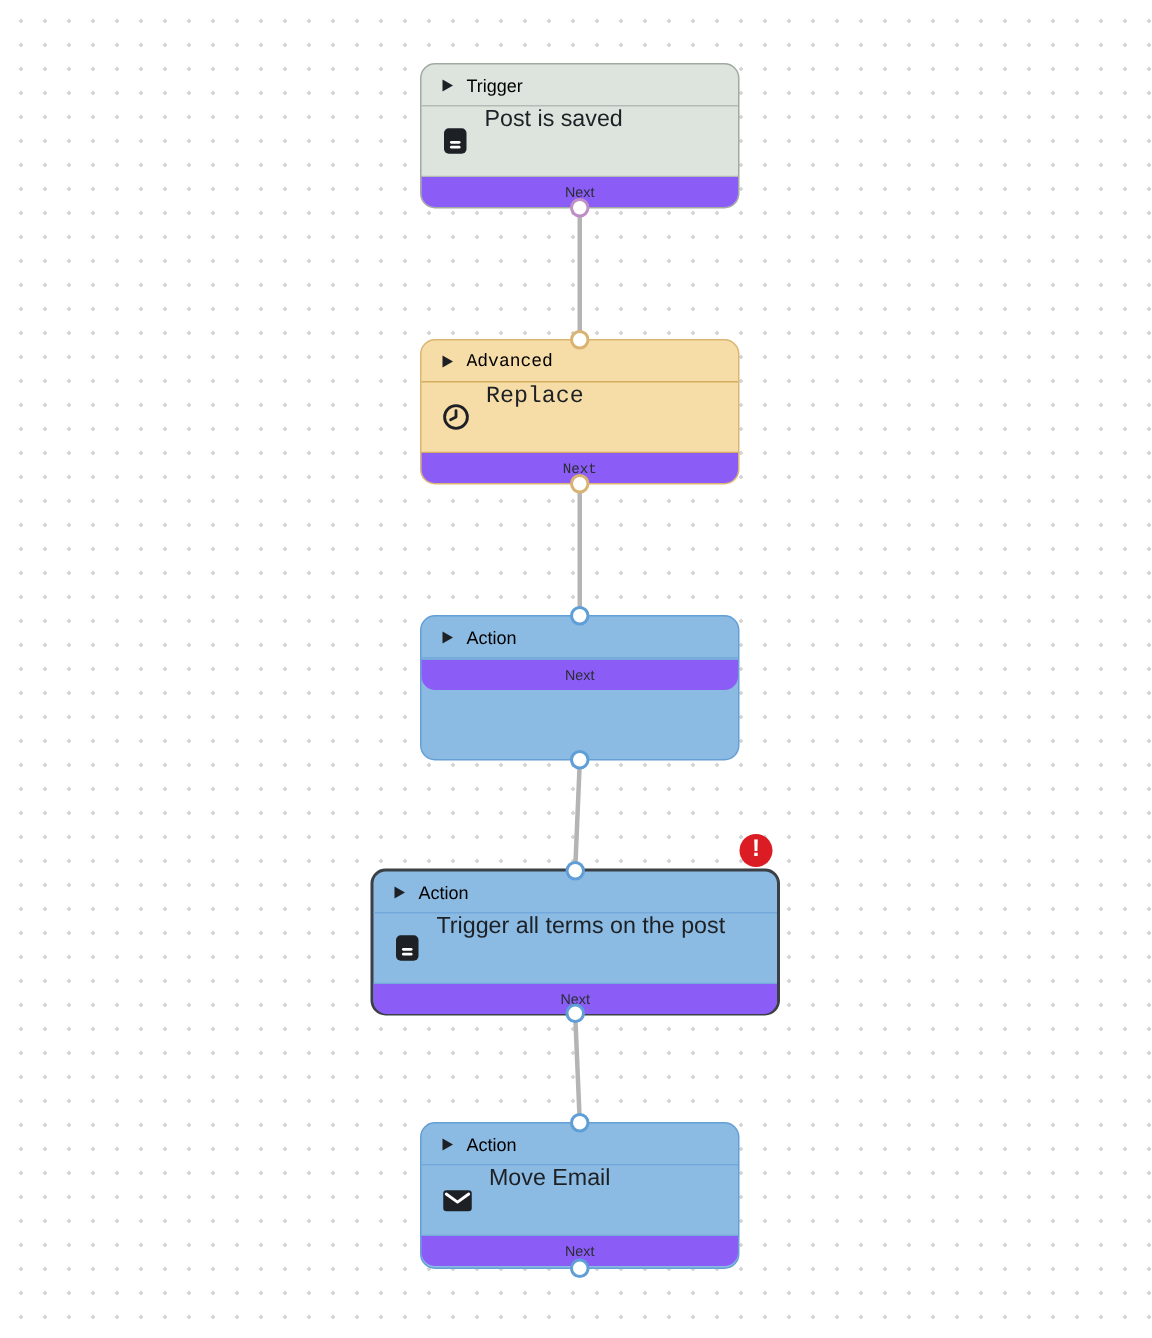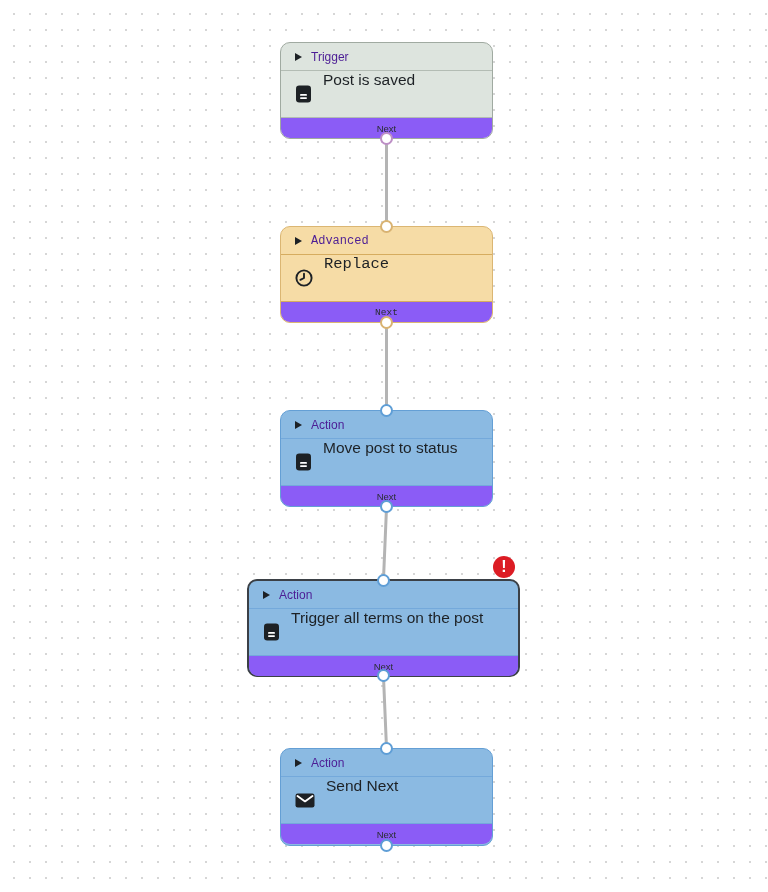--- a/index.html
+++ b/index.html
@@ -40,21 +40,21 @@
   .node.selected { border-width: 2px; border-color: var(--border, #3b4046); }
   .node-header {
     display: flex;
     align-items: center;
     gap: 9px;
     height: 27px;
     padding: 0 14px;
     border-bottom: 1px solid var(--sep, #aaa);
     font-size: 12px;
     font-weight: 500;
-    color: #4c1d95;
+    color: #000000;
   }
   .play-tri {
     width: 0; height: 0;
     border-top: 4.5px solid transparent;
     border-bottom: 4.5px solid transparent;
     border-left: 7px solid #1d2125;
     flex: 0 0 auto;
   }
   .node-body {
     display: flex;
@@ -169,53 +169,43 @@
     </div>
     <span class="port port-top"></span>
     <span class="port port-bottom"></span>
   </div>
 
   <div class="node" style="left: 280px; top: 410px; width: 213px; height: 97px; --fill: #8bbae2; --border: #649fd5; --sep: #74a9db; --port: #5f9ed6;">
     <div class="node-header">
       <span class="play-tri"></span>
       <span>Action</span>
     </div>
+    <div class="node-footer">
+      <span class="next-label">Next</span>
+    </div>
+    <span class="port port-top"></span>
+    <span class="port port-bottom"></span>
+  </div>
+
+  <div class="node selected" style="left: 247px; top: 579px; width: 273px; height: 98px; --fill: #8bbae2; --border: #3b4046; --sep: #74a9db; --port: #5f9ed6; --badge: #dc1c24;">
+    <span class="error-badge">
+      <span>!</span>
+    </span>
+    <div class="node-header">
+      <span class="play-tri"></span>
+      <span>Action</span>
+    </div>
     <div class="node-body">
       <span class="body-icon">
         <svg width="17" height="18" viewBox="0 0 17 18">
             <rect x="1" y="0.5" width="15" height="17" rx="3.2" fill="#1d2125"></rect>
             <rect x="5" y="9" width="7" height="1.8" rx="0.9" fill="#ffffff"></rect>
             <rect x="5" y="12.2" width="7" height="1.8" rx="0.9" fill="#ffffff"></rect>
           </svg>
       </span>
-      <span class="node-title">Move post to status</span>
-    </div>
-    <div class="node-footer">
-      <span class="next-label">Next</span>
-    </div>
-    <span class="port port-top"></span>
-    <span class="port port-bottom"></span>
-  </div>
-
-  <div class="node selected" style="left: 247px; top: 579px; width: 273px; height: 98px; --fill: #8bbae2; --border: #3b4046; --sep: #74a9db; --port: #5f9ed6; --badge: #dc1c24;">
-    <span class="error-badge">
-      <span>!</span>
-    </span>
-    <div class="node-header">
-      <span class="play-tri"></span>
-      <span>Action</span>
-    </div>
-    <div class="node-body">
-      <span class="body-icon">
-        <svg width="17" height="18" viewBox="0 0 17 18">
-            <rect x="1" y="0.5" width="15" height="17" rx="3.2" fill="#1d2125"></rect>
-            <rect x="5" y="9" width="7" height="1.8" rx="0.9" fill="#ffffff"></rect>
-            <rect x="5" y="12.2" width="7" height="1.8" rx="0.9" fill="#ffffff"></rect>
-          </svg>
-      </span>
       <span class="node-title">Trigger all terms on the post</span>
     </div>
     <div class="node-footer">
       <span class="next-label">Next</span>
     </div>
     <span class="port port-top"></span>
     <span class="port port-bottom"></span>
   </div>
 
   <div class="node" style="left: 280px; top: 748px; width: 213px; height: 98px; --fill: #8bbae2; --border: #649fd5; --sep: #74a9db; --port: #5f9ed6;">
@@ -223,21 +213,21 @@
       <span class="play-tri"></span>
       <span>Action</span>
     </div>
     <div class="node-body">
       <span class="body-icon">
         <svg width="20" height="15" viewBox="0 0 20 15">
             <rect x="0.5" y="0.5" width="19" height="14" rx="2.2" fill="#1d2125"></rect>
             <path d="M2.5 3 L10 8.4 L17.5 3" fill="none" stroke="#ffffff" stroke-width="1.9" stroke-linecap="round" stroke-linejoin="round"></path>
           </svg>
       </span>
-      <span class="node-title">Send Next</span>
+      <span class="node-title">Move Email</span>
     </div>
     <div class="node-footer">
       <span class="next-label">Next</span>
     </div>
     <span class="port port-top"></span>
     <span class="port port-bottom"></span>
   </div>
 
 </div>
 

